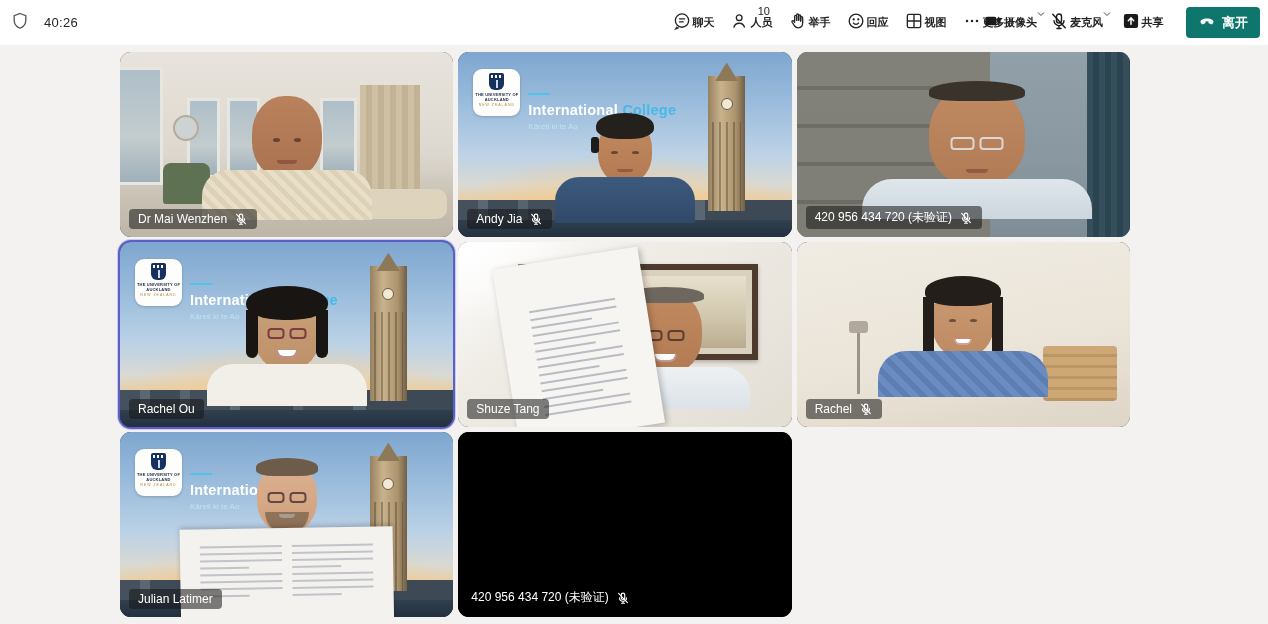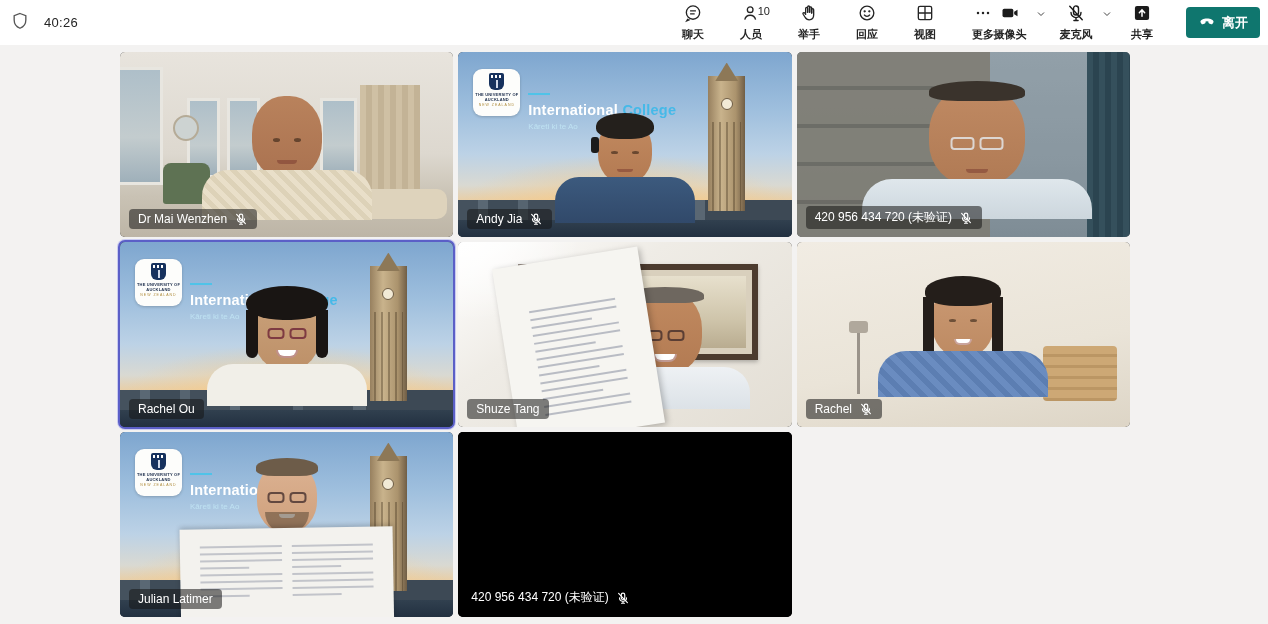--- a/index.html
+++ b/index.html
@@ -6,37 +6,37 @@
   html,body { width:1268px; height:624px; overflow:hidden;
     font-family:"Liberation Sans","DejaVu Sans",sans-serif; background:#f3f2f1; }
 
   
   .topbar { position:absolute; top:0; left:0; width:1268px; height:45px; background:#ffffff;
     display:flex; align-items:center; z-index:50; }
   .tb-left { display:flex; align-items:center; gap:14px; padding-left:10px; }
   .shield { width:20px; height:20px; color:#555; }
   .timer { font-size:13px; color:#242424; letter-spacing:.3px; }
   .tb-tools { position:absolute; left:668px; top:0; height:45px; display:flex; align-items:center; gap:8px; }
-  .tool-btn { width:50px; height:44px; display:flex; flex-direction:column; align-items:center;
+  .tool-btn { width:50px; height:44px; display:flex; flex-direction:row; align-items:center;
     justify-content:center; gap:1px; cursor:pointer; border:none; background:transparent; position:relative; }
   .tool-btn svg { width:20px; height:20px; color:#242424; }
   .tool-label { font-size:11px; color:#242424; white-space:nowrap;font-weight:bold; }
   .badge-count { position:absolute; top:4px; right:6px; font-size:11px; color:#242424; }
   .tb-devices { position:absolute; left:985px; top:0; height:45px; display:flex; align-items:center; }
   .chev { width:12px; height:12px; color:#444; margin:0 4px 14px 0; }
   .leave-btn { position:absolute; right:8px; top:7px; height:31px; width:74px; border:none; border-radius:4px;
     display:flex; align-items:center; justify-content:center; gap:6px; cursor:pointer; color:#fff;
     font-size:13px; font-weight:bold; }
   .leave-btn svg { width:18px; height:18px; }
 
   
   .stage { position:absolute; top:45px; left:0; width:1268px; height:579px; background:#f3f2f1; }
   .grid { position:absolute; left:120px; top:7px; width:1010px; display:grid;
     grid-template-columns:repeat(3,1fr); grid-auto-rows:185px; gap:5px; }
-  .tile { position:relative; border-radius:5px; overflow:hidden; background:#222; cursor:pointer;padding-left:45px; }
+  .tile { position:relative; border-radius:11px; overflow:hidden; background:#222; cursor:pointer;padding-left:45px; }
   .tile.active { box-shadow:0 0 0 2px #5b5fc7, 0 0 0 3px #c9caf0; }
   .tile.cam-off { background:#000; }
   .scene { position:absolute; inset:0; }
 
   
   .name-label { position:absolute; left:9px; bottom:8px; z-index:20; display:flex; align-items:center; gap:7px;
     background:rgba(22,22,22,.55); border-radius:4px; padding:3px 9px; color:#fff; font-size:12px; white-space:nowrap; }
   .cam-off .name-label { background:transparent; padding-left:4px; }
   .lbl-mic { width:14px; height:14px; flex:0 0 auto; }
 

